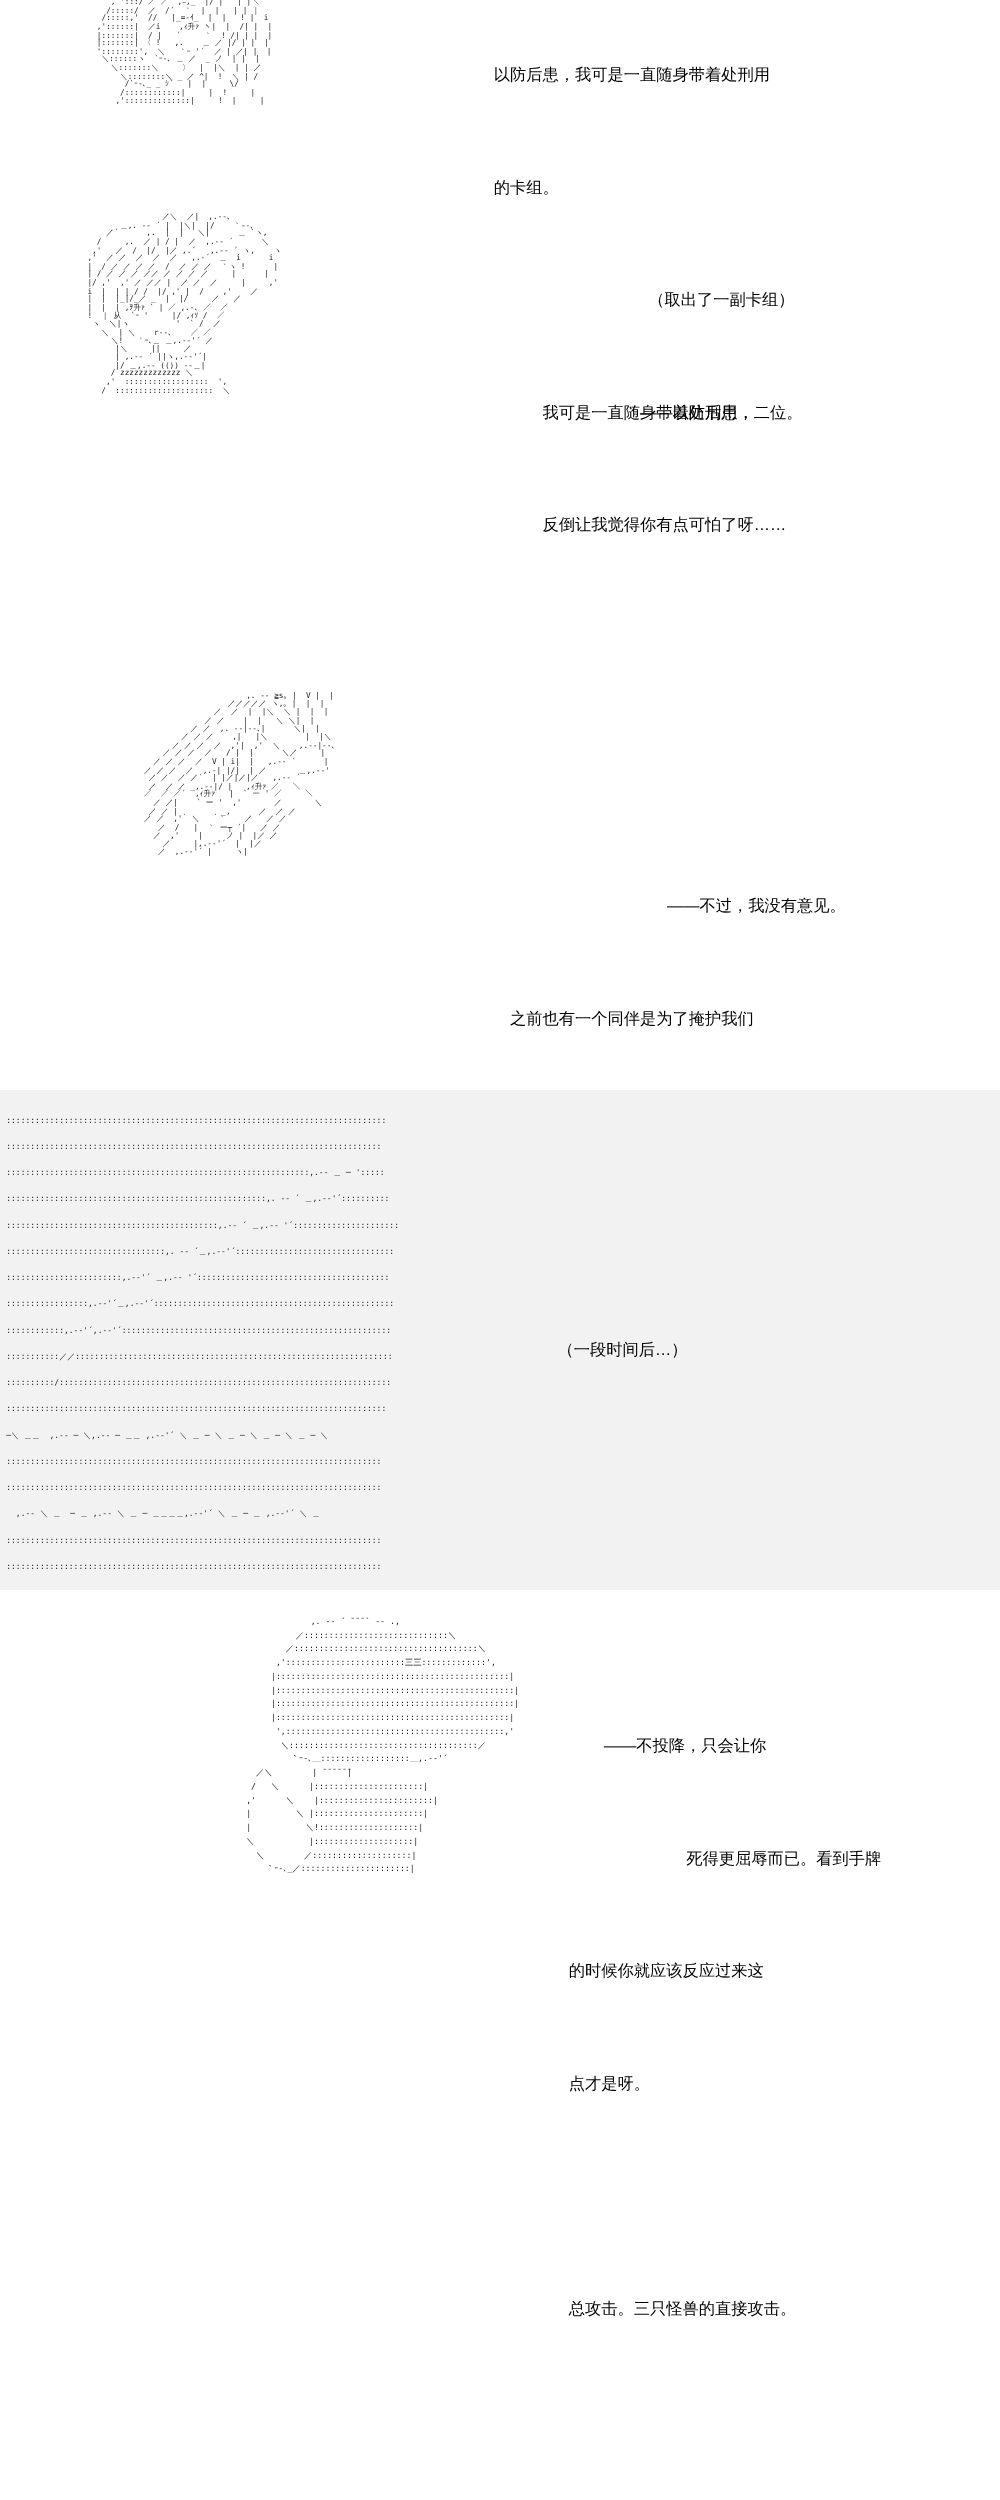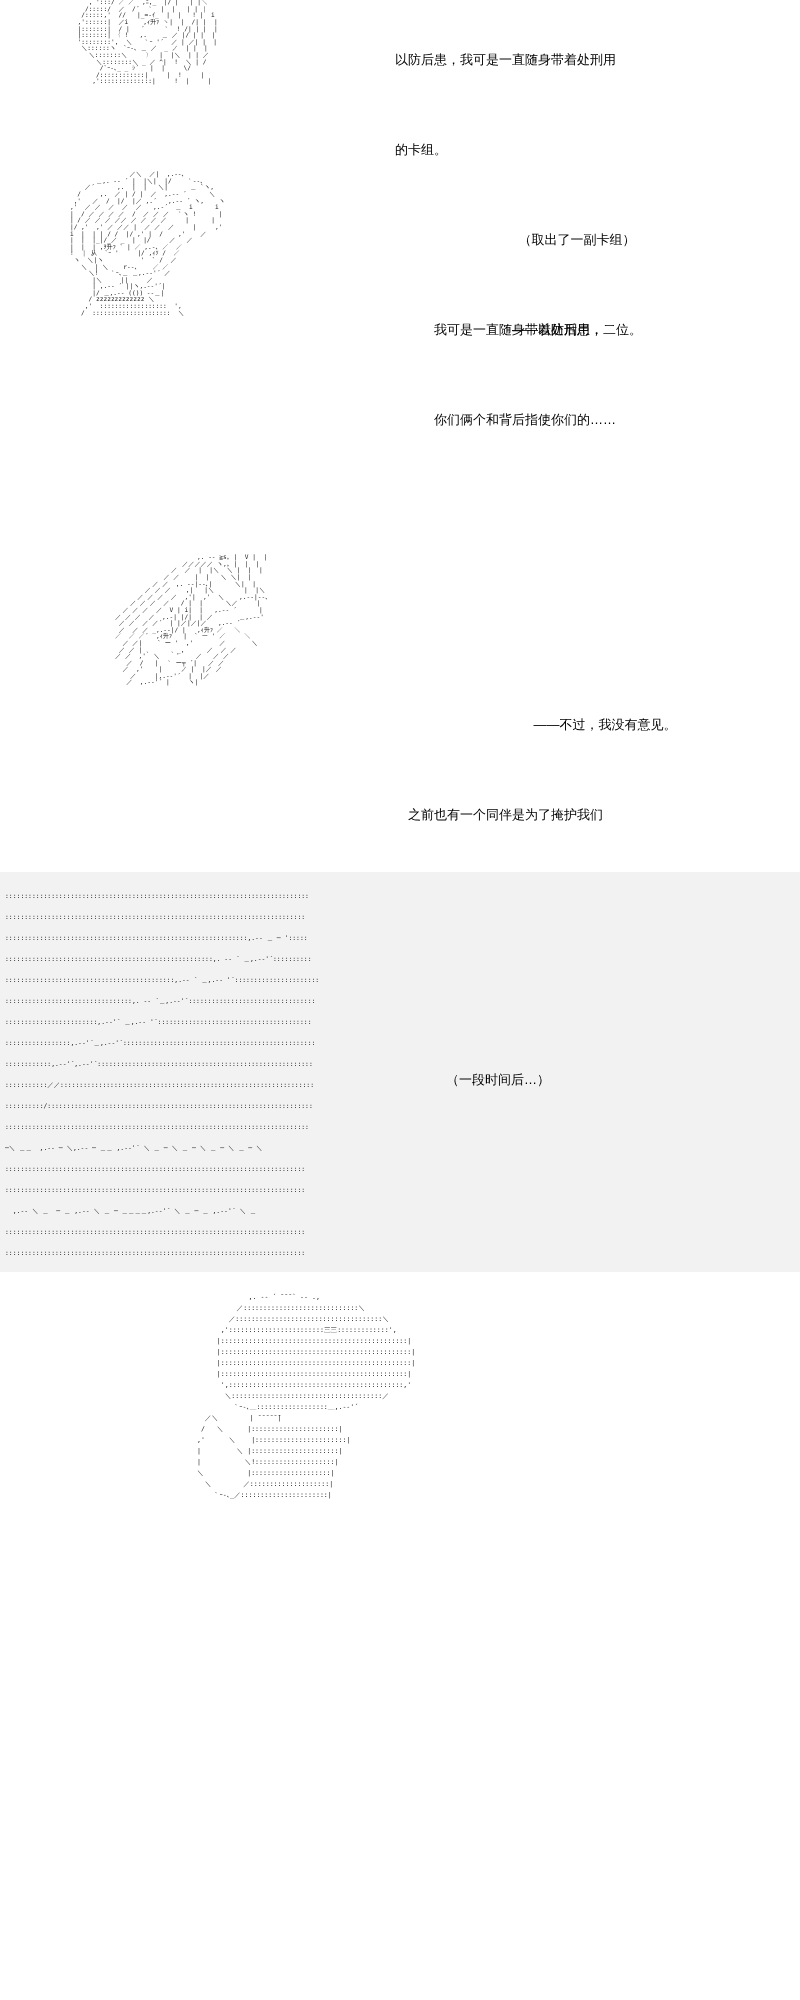--- a/index.html
+++ b/index.html
@@ -98,21 +98,21 @@
        ＼  | ＼    r‐-､    ／ ／
          ＼!   ｀ｰ､＿ ＿,.-‐'´ ／
           |＼     ||     ／
           | ,.-‐ ´ ||ヽ,.-‐'´|
           |/ ＿,.-‐ (()) ‐-＿|
          / zzzzzzzzzzzzz ＼
         ,'  ::::::::::::::::::  ',
        /  :::::::::::::::::::::  ＼</pre>
     <div class="dialog" style="left:434px; top:100px; width:330px;">
       <span class="line">我可是一直随身带着处刑用，</span>
-      <span class="line">你们俩个和背后指使你们的……</span>
+      <span class="line">反倒让我觉得你有点可怕了呀……</span>
     </div>
   </div>
 
   <div class="panel" style="top:540px; height:330px;">
     <pre class="aa" style="left:115px; top:8px;">                      ,. -‐ ≧s｡ |  V |  |
                   ／／／／／ ヽ,｡ |  |  |
                ／  ／  |  |＼  ＼ |  |  |
              ／ ／    |  |   ＼ ＼|  |
           ／ ／  ,. -‐|‐-､|      ＼|  |
         ／ ／ ／    ,|   |＼        |  |＼
@@ -177,15 +177,23 @@
           ＼::::::::::::::::::::::::::::::::::::::／
             ｀ｰ-､＿::::::::::::::::::＿,.-‐'´
      ／＼        | ̄ ̄ ̄ ̄ ̄ ̄|
     /   ＼      |::::::::::::::::::::::|
    ,'      ＼    |:::::::::::::::::::::::|
    |         ＼ |::::::::::::::::::::::|
    |           ＼!::::::::::::::::::::|
    ＼           |::::::::::::::::::::|
      ＼        ／::::::::::::::::::::|
        ｀ｰ-､_／::::::::::::::::::::::|</pre>
+    <div class="dialog" style="left:455px; top:44px; width:330px;">
+      <span class="line indent2">——不投降，只会让你</span>
+      <span class="line indent1">死得更屈辱而已。看到手牌</span>
+      <span class="line">的时候你就应该反应过来这</span>
+      <span class="line">点才是呀。</span>
+      <span class="line" style="height:30px;"> </span>
+      <span class="line">总攻击。三只怪兽的直接攻击。</span>
+    </div>
   </div>
 
 </div>
 
 </body></html>

